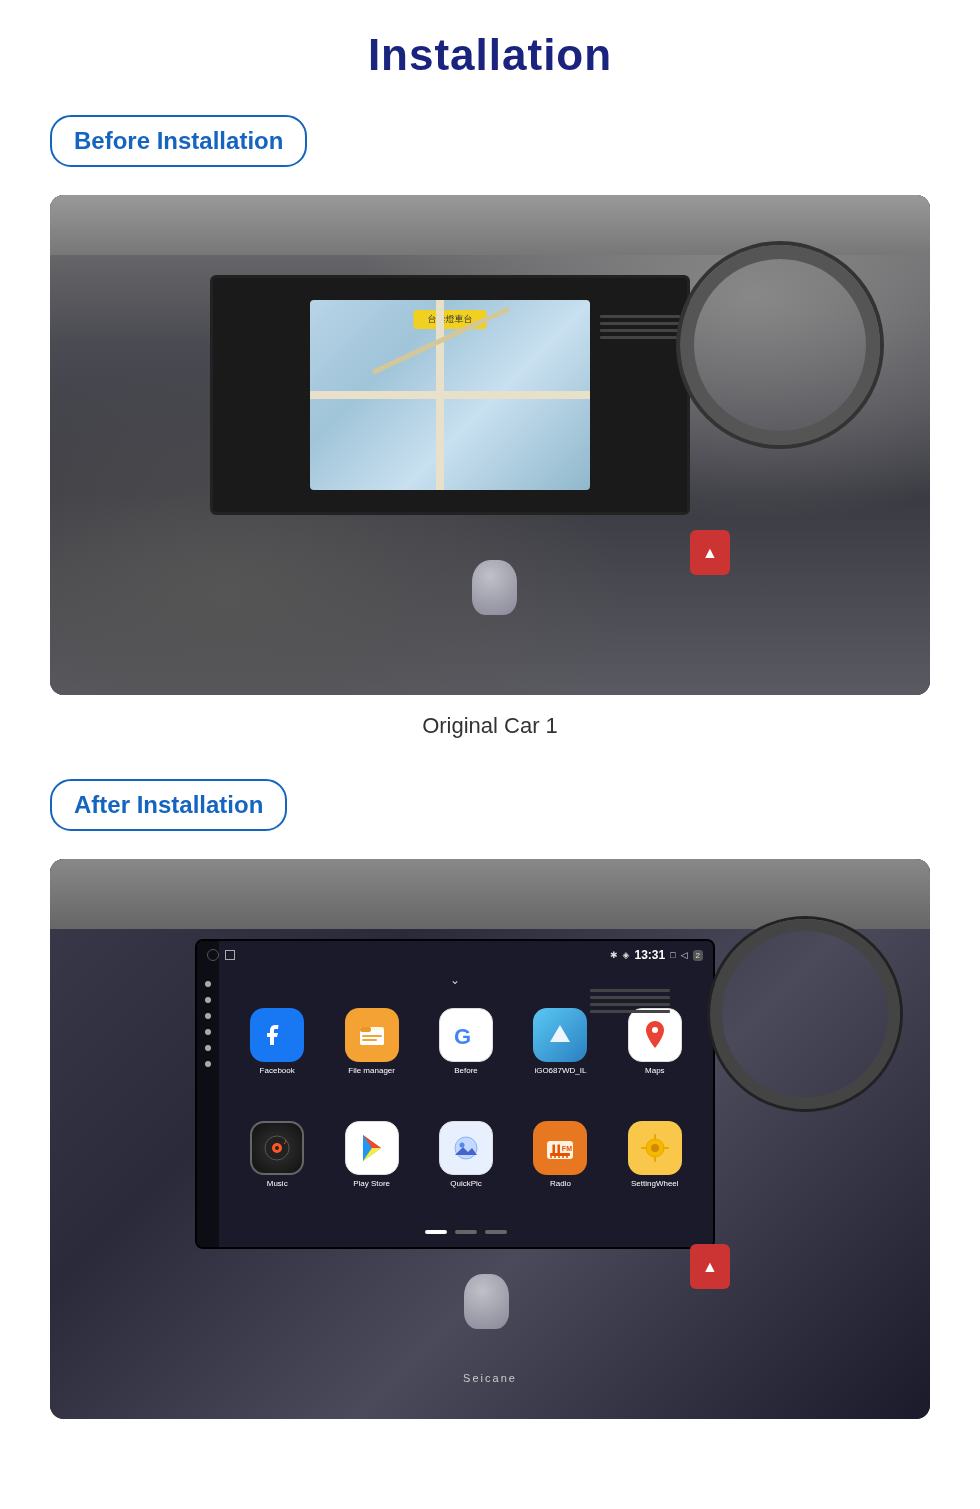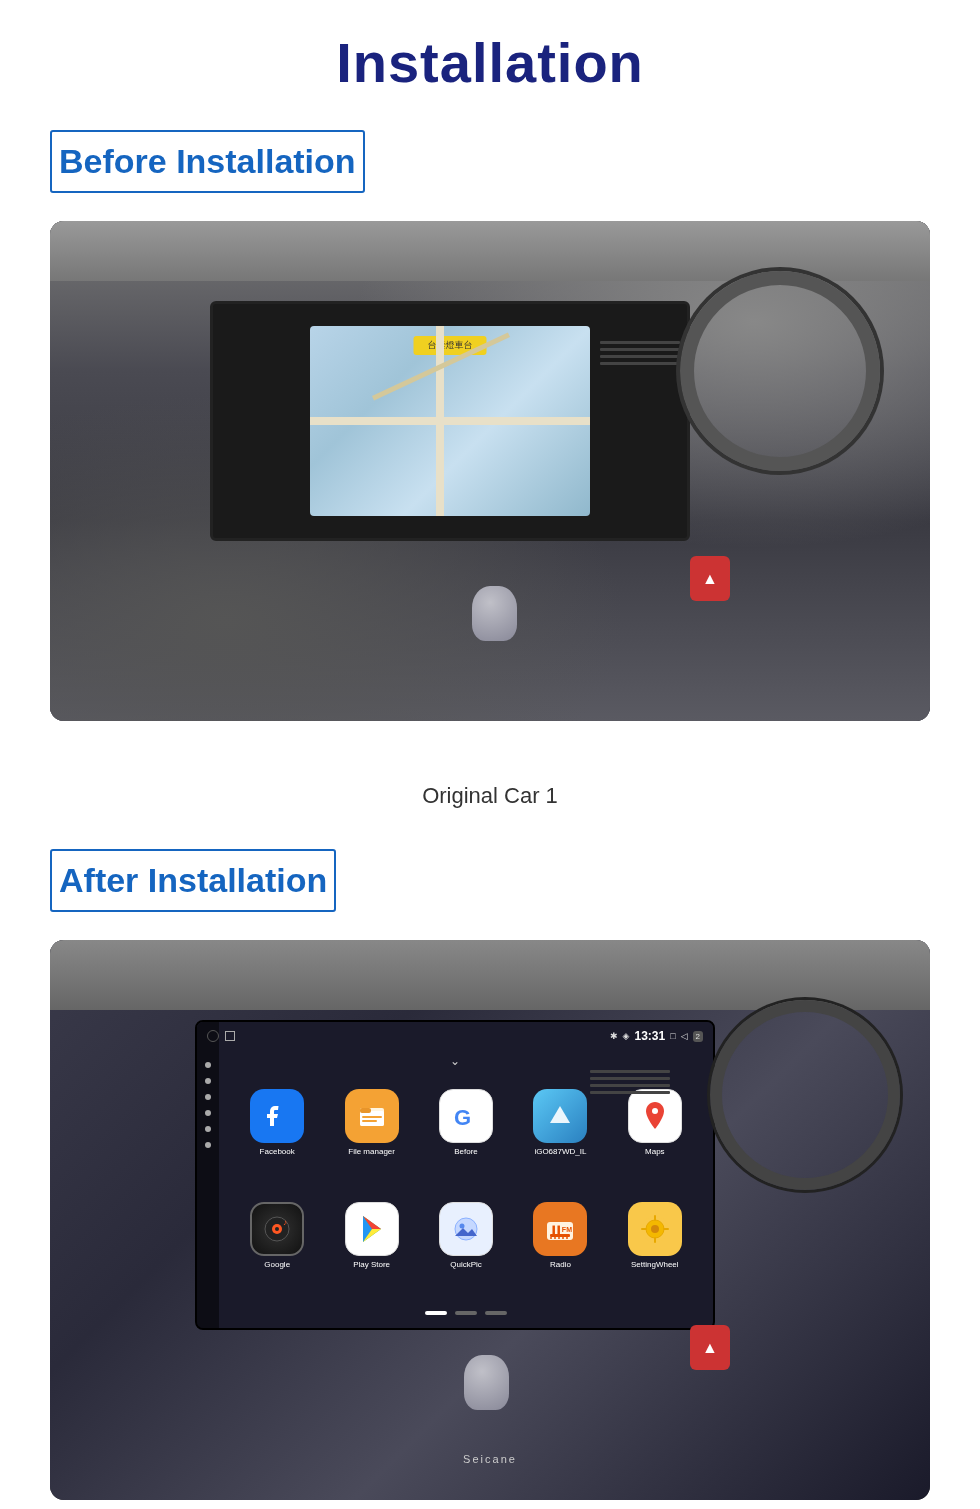--- a/index.html
+++ b/index.html
@@ -8,34 +8,34 @@
       min-height: 1509px;
       background: #ffffff;
       font-family: Arial, sans-serif;
       display: flex;
       flex-direction: column;
       align-items: center;
       padding: 30px 50px 40px;
     }
 
     .page-title {
-      font-size: 56px;
+      font-size: 44px;
       font-weight: 900;
       color: #1a237e;
       text-align: center;
       margin-bottom: 35px;
       letter-spacing: 1px;
     }
 
     .section-label {
       display: inline-block;
       border: 2.5px solid #1565c0;
-      border-radius: 3px;
-      padding: 10px 7px;
-      font-size: 34px;
+      border-radius: 21px;
+      padding: 10px 22px;
+      font-size: 24px;
       font-weight: 700;
       color: #1565c0;
       margin-bottom: 28px;
       align-self: flex-start;
       margin-left: 0;
     }
 
     .car-image-container {
       width: 100%;
       border-radius: 14px;
@@ -54,21 +54,20 @@
       justify-content: center;
       overflow: hidden;
     }
 
     .caption-text {
       font-size: 22px;
       color: #333;
       text-align: center;
       margin-bottom: 40px;
       font-style: normal;
-      margin-top: 44px;
     }
 
     .car-image-after {
       width: 100%;
       height: 560px;
       background: linear-gradient(135deg, #3a3a4a 0%, #2a2a3a 30%, #4a4a5a 60%, #1a1a2a 100%);
       position: relative;
       overflow: hidden;
     }
 
@@ -487,21 +486,21 @@
 
         <div class="app-item">
           <div class="app-icon icon-music" style="background:radial-gradient(circle,#333,#111);border:2px solid #666;">
             <svg width="32" height="32" viewBox="0 0 32 32">
                 <circle cx="16" cy="16" r="12" fill="#222" stroke="#555" stroke-width="1"></circle>
                 <circle cx="16" cy="16" r="5" fill="#ff5722"></circle>
                 <circle cx="16" cy="16" r="2" fill="#222"></circle>
                 <text x="22" y="12" font-size="8" fill="#ff5722">♪</text>
               </svg>
           </div>
-          <span class="app-label">Google</span>
+          <span class="app-label">Music</span>
         </div>
         <div class="app-item">
           <div class="app-icon icon-playstore">
             <svg width="34" height="34" viewBox="0 0 34 34">
                 <polygon points="8,4 26,17 8,30" fill="#4CAF50"></polygon>
                 <polygon points="8,4 17,17 8,30" fill="#2196F3"></polygon>
                 <polygon points="8,4 26,17 17,17" fill="#F44336"></polygon>
                 <polygon points="8,30 26,17 17,17" fill="#FFEB3B"></polygon>
               </svg>
           </div>

